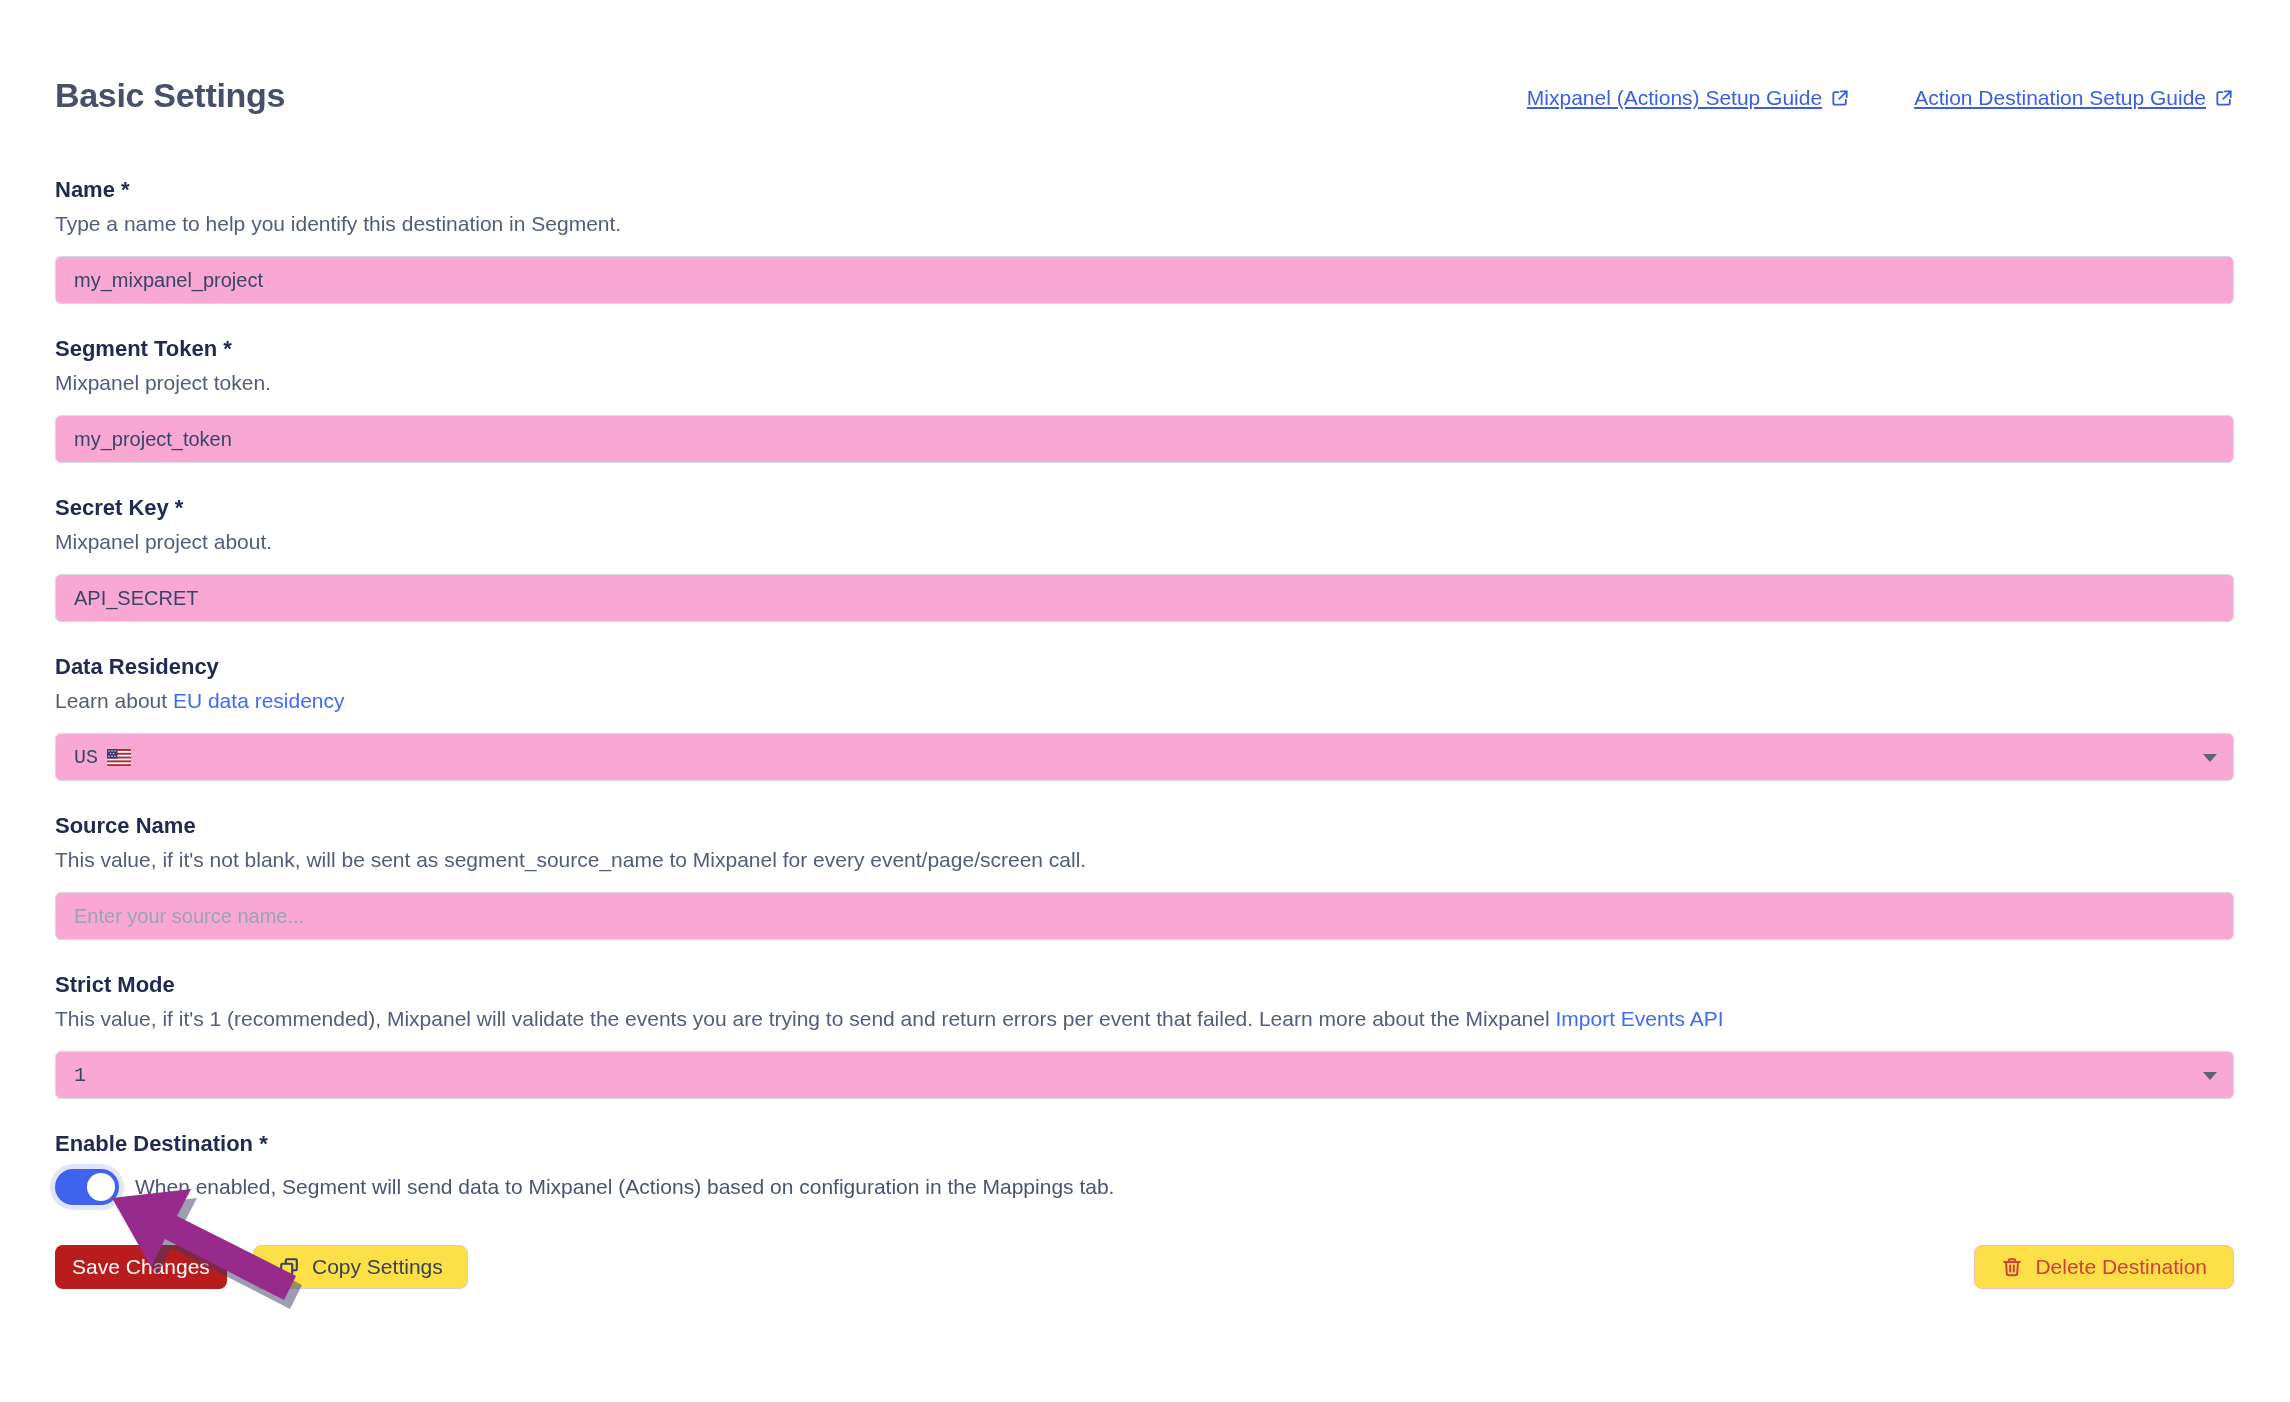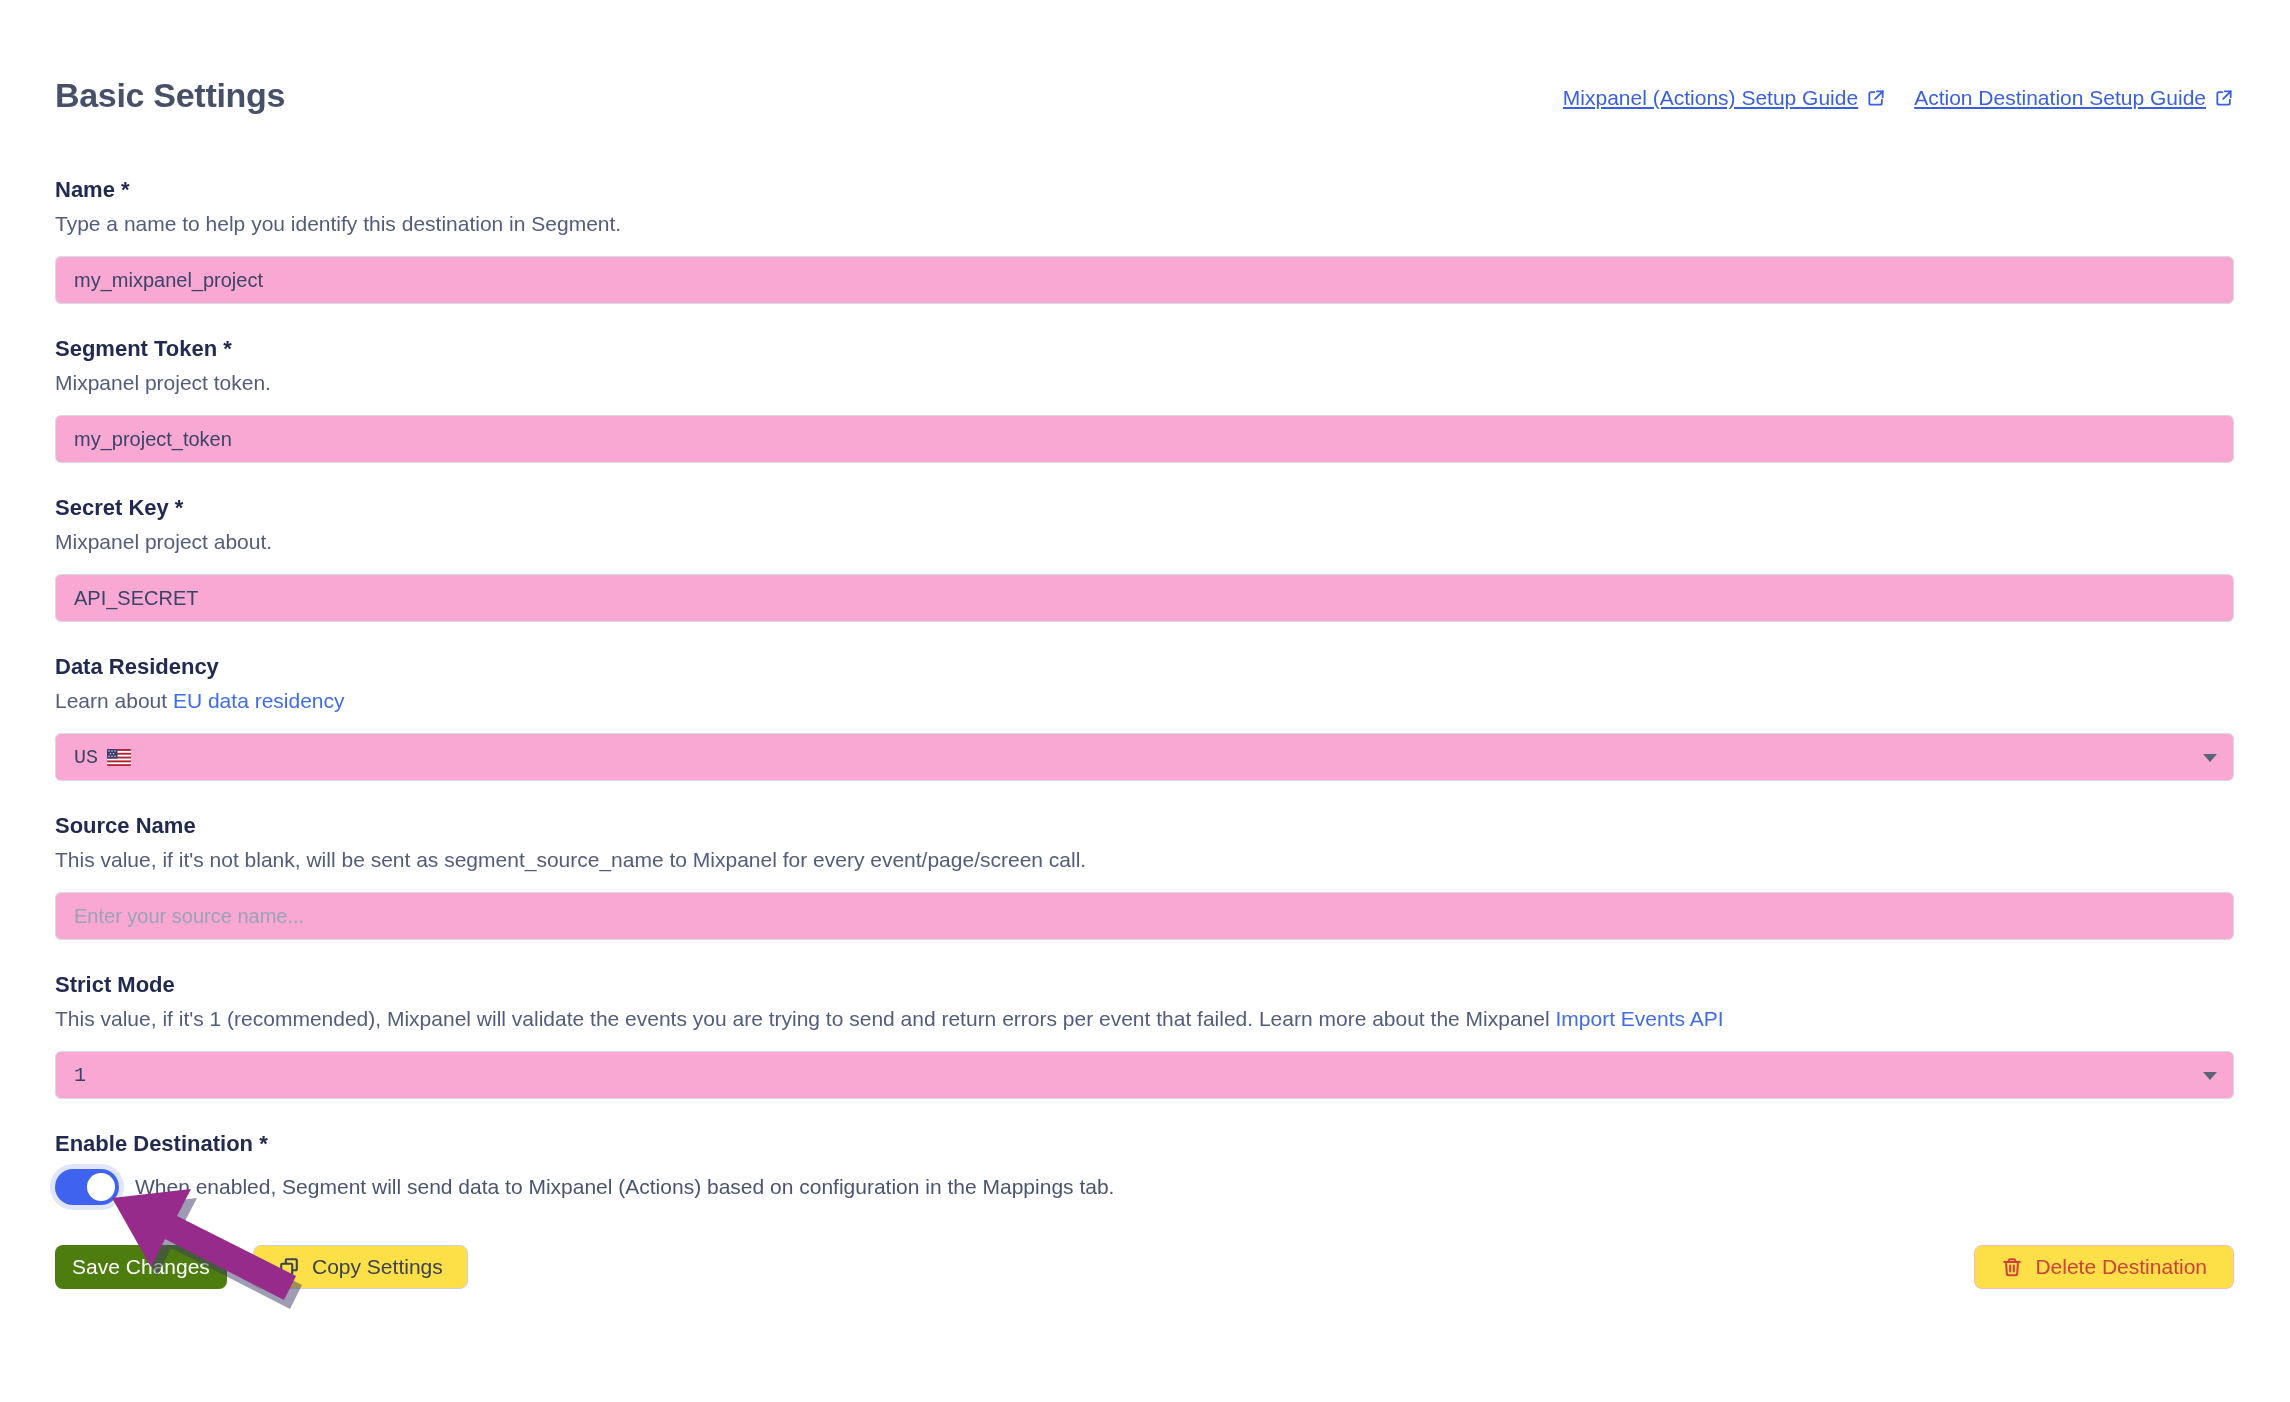--- a/index.html
+++ b/index.html
@@ -9,21 +9,21 @@
     position: relative;
     font-family: "Liberation Sans", sans-serif;
     color:#1F2A4E;
     overflow: hidden;
   }
   .container { padding: 0 56px 0 55px; }
 
   
   .header-row { display:flex; justify-content:space-between; align-items:flex-end; margin-top:76px; }
   .page-title { font-size:34px; font-weight:700; color:#475069; letter-spacing:-0.3px; line-height:38px; }
-  .header-links { display:flex; gap:28px; align-items:center; padding-bottom:4px; }
+  .header-links { display:flex; gap:64px; align-items:center; padding-bottom:4px; }
   .guide-link { display:flex; align-items:center; gap:8px; color:#3A5FE0; font-size:21px; cursor:pointer; }
   .guide-link .lbl { text-decoration:underline; }
   .ext-icon { width:20px; height:20px; display:inline-block; }
 
   
   .field { margin-top:31px; }
   .field.first { margin-top:62px; }
   .field-label { font-size:22px; font-weight:700; color:#212B51; line-height:27px; }
   .field-help { margin-top:7px; font-size:21px; color:#525C7C; line-height:27px; }
   .field-help a, .inline-link { color:#3E6BF2; text-decoration:none; cursor:pointer; }
@@ -48,21 +48,21 @@
     box-shadow:0 0 0 5px #E0E5FA; cursor:pointer; flex:0 0 auto;
   }
   .toggle .knob { position:absolute; top:4px; right:4px; width:28px; height:28px; border-radius:50%; background:#fff; }
   .toggle-help { margin-left:16px; font-size:21px; color:#4A5472; }
 
   
   .actions { display:flex; align-items:center; margin-top:38px; }
   .btn { height:44px; border-radius:8px; display:flex; align-items:center; justify-content:center;
          font-size:21px; cursor:pointer; border:1px solid transparent; background:#fde047;
          font-family:"Liberation Sans", sans-serif; }
-  .btn-save { width:172px; background:#4d7c0f; color:#ffffff; border:none; }
+  .btn-save { width:172px; background:#b91c1c; color:#ffffff; border:none; }
   .btn-copy { margin-left:26px; padding:0 24px; border-color:#CBD0D9; color:#3A4254; gap:12px; }
   .btn-delete { margin-left:auto; padding:0 26px; border-color:#F2BCBA; color:#CE413C; gap:12px; }
   .btn svg { flex:0 0 auto; }
 
   
   .arrow-overlay { position:absolute; left:0; top:0; width:2290px; height:1402px; pointer-events:none; z-index:10; }
 </style>
 </head>
 <body>
 

